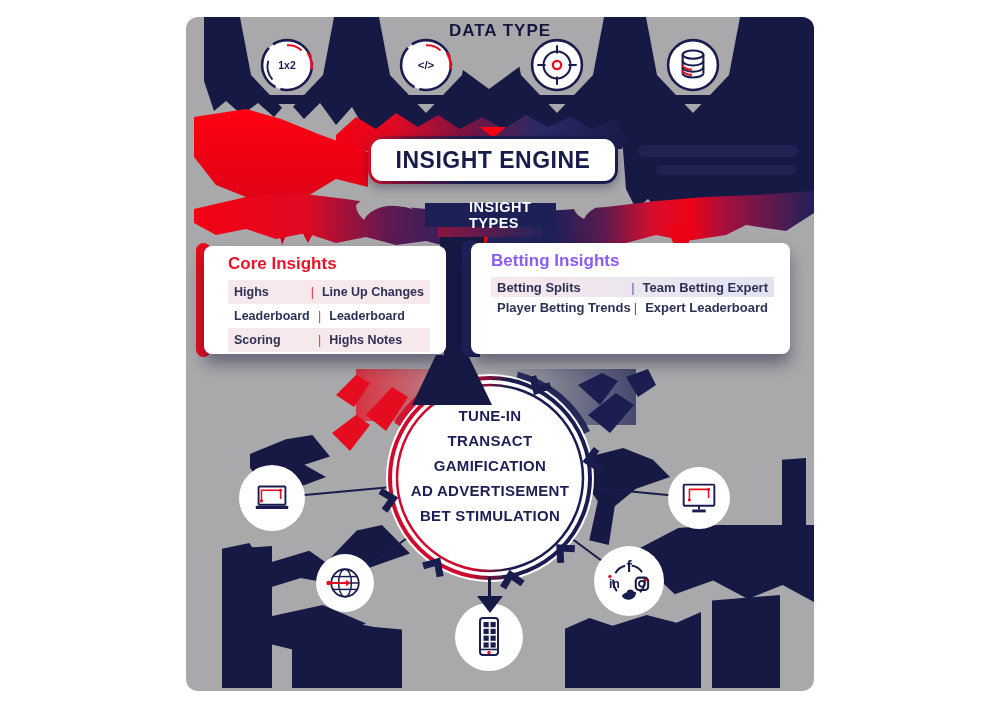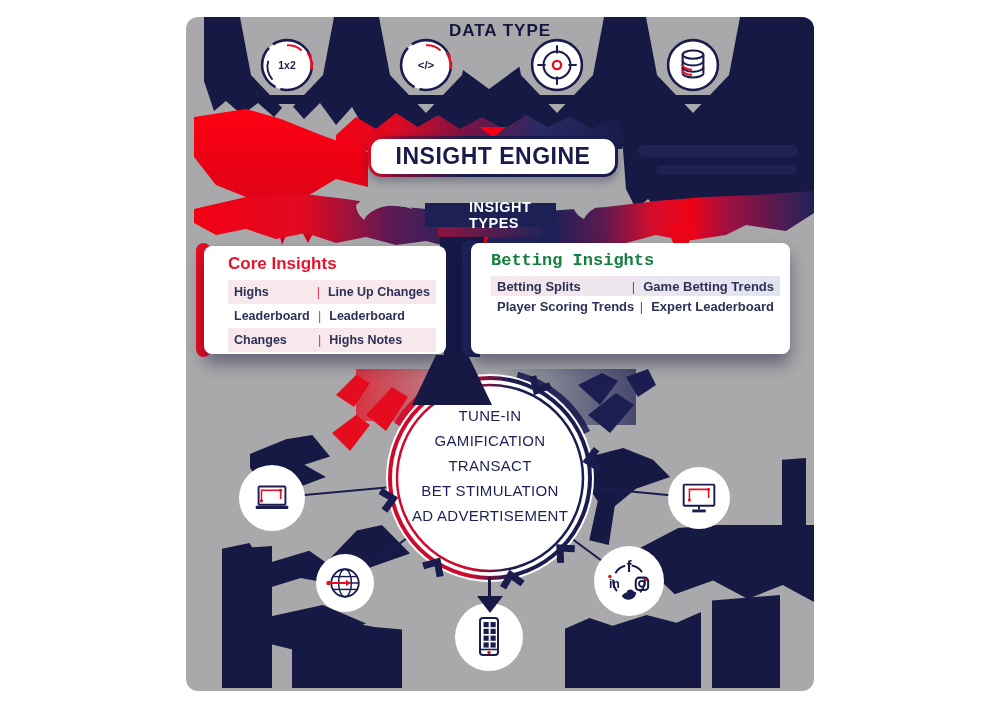--- a/index.html
+++ b/index.html
@@ -13,55 +13,55 @@
   .abs{position:absolute;}
   svg{display:block;}
 
   
   .data-type-title{left:0;top:4px;width:628px;text-align:center;color:#14163e;
     font-size:17px;font-weight:800;letter-spacing:1px;z-index:5;}
   .ticon{top:21px;width:54px;height:54px;z-index:5;}
   .lblob{top:78px;width:46px;height:9px;border-radius:4px;background:var(--navy-deep);z-index:5;}
 
   
-  .engine-wrap{left:182px;top:119px;width:250px;height:41px;border-radius:14px;padding:3px;
+  .engine-wrap{left:182px;top:119px;width:250px;height:48px;border-radius:14px;padding:3px;
     background:linear-gradient(100deg,var(--red) 0%,#7a1038 14%,var(--navy) 40%);z-index:6;
     box-shadow:0 4px 10px rgba(20,22,60,.35);}
   .engine-box{width:100%;height:100%;background:#fff;border-radius:11px;display:flex;
     align-items:center;justify-content:center;color:#191b4a;font-size:23px;font-weight:800;letter-spacing:.5px;}
   .engine-tri{left:294px;top:110px;width:0;height:0;border-left:13px solid transparent;
     border-right:13px solid transparent;border-top:11px solid var(--red-bright);z-index:6;}
   .itypes-underbar{left:252px;top:208px;width:104px;height:12px;z-index:5;
     background:linear-gradient(90deg,#8c1440,#23255c);}
   .itypes-strip{left:239px;top:186px;width:131px;height:24px;background:#1d2055;color:#fff;
     display:flex;align-items:center;justify-content:center;font-size:14.5px;font-weight:700;
     letter-spacing:.5px;z-index:6;padding-left:44px;}
 
   
   .funnel{background:var(--navy-deep);z-index:4;}
 
   
   .sidebar-bar{border-radius:8px;z-index:6;}
   .card{background:#fff;border-radius:8px;z-index:7;box-shadow:0 10px 16px rgba(20,22,60,.45);}
-  .card-inner{padding:8px 10px 0 24px;}
+  .card-inner{padding:8px 16px 0 24px;}
   .card-title{font-size:17px;font-weight:800;margin-bottom:6px;}
   .core-title{color:#e8132b;}
-  .betting-title{color:#15803d;font-family:Liberation Mono, monospace;}
+  .betting-title{color:#8b5cf6;}
   .row{display:flex;align-items:center;height:24px;padding:0 6px;
        font-size:12.5px;font-weight:600;color:#2e3156;white-space:nowrap;}
   .b .row{height:20px;font-size:13px;}
   .row.alt{background:var(--row-pink);}
   .b .row.alt{background:linear-gradient(90deg,var(--row-pink),var(--row-lavender));}
   .cl{width:84px;} .b .cl{width:148px;}
   .dv{margin-right:8px;font-weight:400;}
   .red-dv{color:#e8314a;} .blue-dv{color:#4a5bb0;}
 
   
   .circle-text{left:194px;top:386px;width:220px;text-align:center;color:#1e2055;
-    font-size:15px;font-weight:400;line-height:25px;letter-spacing:.3px;z-index:7;}
+    font-size:15px;font-weight:700;line-height:25px;letter-spacing:.3px;z-index:7;}
 
   
   .chan{background:#fff;border-radius:50%;display:flex;align-items:center;justify-content:center;z-index:8;}
 
   
   .blob{background:var(--navy-deep);z-index:2;}
 
   
   .drop-line{left:302px;top:560px;width:3px;height:20px;background:var(--navy-deep);z-index:9;}
   .drop-head{left:291px;top:579px;width:0;height:0;border-left:13px solid transparent;
@@ -280,50 +280,50 @@
         <span class="cl">Highs</span>
         <span class="dv red-dv">|</span>
         <span>Line Up Changes</span>
       </div>
       <div class="row">
         <span class="cl">Leaderboard</span>
         <span class="dv red-dv">|</span>
         <span>Leaderboard</span>
       </div>
       <div class="row alt">
-        <span class="cl">Changes</span>
+        <span class="cl">Scoring</span>
         <span class="dv red-dv">|</span>
         <span>Highs Notes</span>
       </div>
     </div>
   </div>
 
   <div class="abs sidebar-bar" style="left:276px;top:223px;width:16px;height:117px;background:#1e2158"></div>
   <div class="abs card b" style="left:285px;top:226px;width:319px;height:111px">
     <div class="card-inner" style="padding-left:20px">
       <div class="card-title betting-title">Betting Insights</div>
       <div class="row alt">
         <span class="cl">Betting Splits</span>
         <span class="dv blue-dv">|</span>
-        <span>Game Betting Trends</span>
+        <span>Team Betting Expert</span>
       </div>
       <div class="row">
-        <span class="cl">Player Scoring Trends</span>
+        <span class="cl">Player Betting Trends</span>
         <span class="dv blue-dv">|</span>
         <span>Expert Leaderboard</span>
       </div>
     </div>
   </div>
 
   <div class="abs circle-text">
     <div>TUNE-IN</div>
+    <div>TRANSACT</div>
     <div>GAMIFICATION</div>
-    <div>TRANSACT</div>
+    <div>AD ADVERTISEMENT</div>
     <div>BET STIMULATION</div>
-    <div>AD ADVERTISEMENT</div>
   </div>
 
   <div class="abs chan" style="left:53px;top:448px;width:66px;height:66px">
     <svg width="46" height="46" viewBox="0 0 48 48">
       <rect x="10" y="12" width="28" height="19" rx="1" fill="none" class="s-navy" stroke-width="2"></rect>
       <rect x="7" y="32" width="34" height="3.5" rx="1" class="f-navy"></rect>
       <polyline points="13,27 13,16 33,16 33,25" fill="none" class="s-red" stroke-width="1.6"></polyline>
       <circle cx="13" cy="27" r="1.6" class="f-red"></circle>
         <circle cx="33" cy="16" r="1.6" class="f-red"></circle>
     </svg>

